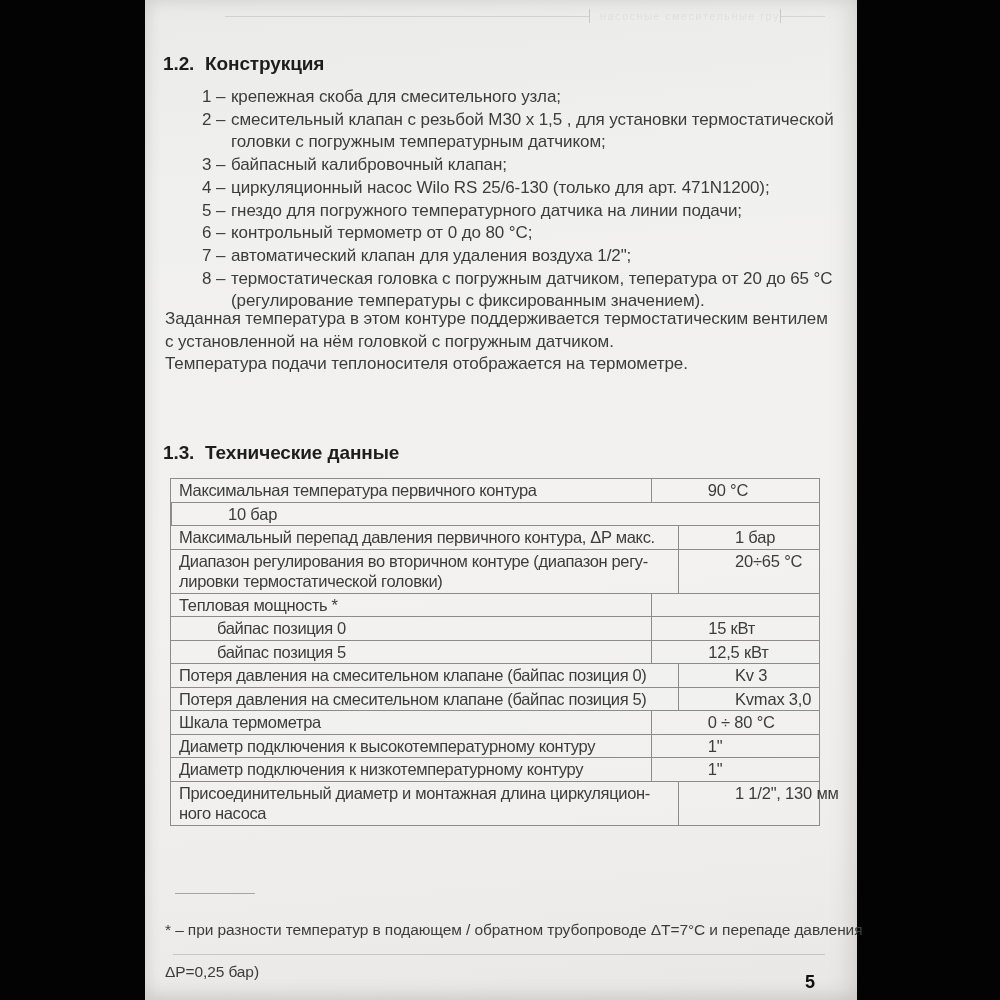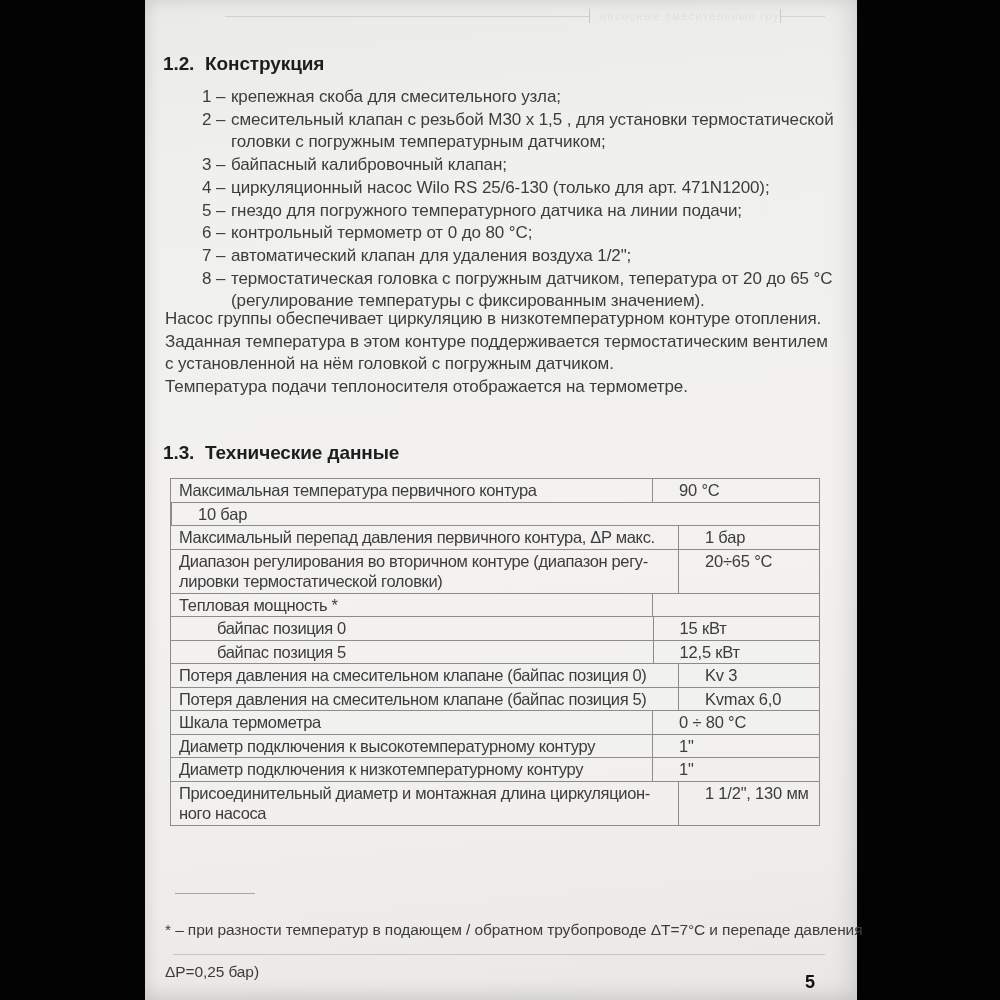--- a/index.html
+++ b/index.html
@@ -48,21 +48,21 @@
   .paras{position:absolute;top:308px;left:20px;font-size:17px;line-height:22.7px;letter-spacing:-0.1px;}
   .p-line{white-space:nowrap;}
   
   .ttable{position:absolute;top:478px;left:25px;width:650px;border:1px solid #8c8c8c;box-sizing:border-box;background:rgba(255,255,255,0.12);}
   .trow{display:flex;border-top:1px solid #8c8c8c;gap:32px;}
   .trow:first-child{border-top:none;}
   .tlabel{width:475px;box-sizing:border-box;padding:1px 4px 1px 8px;font-size:16.5px;line-height:20.5px;letter-spacing:-0.35px;}
   .trow.indent .tlabel{padding-left:46px;}
   .tl{white-space:nowrap;}
   .tl:empty{display:none;}
-  .tval{width:175px;box-sizing:border-box;border-left:1px solid #8c8c8c;padding:1px 4px 1px 26px;font-size:16.5px;line-height:20.5px;letter-spacing:-0.2px;white-space:nowrap;}
+  .tval{width:175px;box-sizing:border-box;border-left:1px solid #8c8c8c;padding:1px 4px 1px 56px;font-size:16.5px;line-height:20.5px;letter-spacing:-0.2px;white-space:nowrap;}
   
   .fn-rule{position:absolute;top:893px;left:30px;width:80px;height:1px;background:#a7a6a4;}
   .footnote{position:absolute;top:901px;left:20px;font-size:15.5px;line-height:25.5px;letter-spacing:-0.1px;color:#3c3c3c;}
   .fn-line{white-space:nowrap;margin-top:16px;}
   .bottom-rule{position:absolute;top:954px;left:28px;width:652px;height:1px;background:#c7c6c4;}
   .page-number{position:absolute;top:972px;left:660px;font-size:18px;font-weight:700;color:#101010;}
 </style>
 </head>
 <body>
 
@@ -110,21 +110,20 @@
         <div class="li-line">автоматический клапан для удаления воздуха 1/2";</div>
       </div>
     <div class="li">
         <span class="li-marker">8 –</span>
         <div class="li-line">термостатическая головка с погружным датчиком, тепература от 20 до 65 °С</div>
         <div class="li-line">(регулирование температуры с фиксированным значением).</div>
       </div>
   </div>
 
   <div class="paras">
-    <div class="p-line">Насос группы обеспечивает циркуляцию в низкотемпературном контуре отопления.</div>
     <div class="p-line">Заданная температура в этом контуре поддерживается термостатическим вентилем</div>
     <div class="p-line">с установленной на нём головкой с погружным датчиком.</div>
     <div class="p-line">Температура подачи теплоносителя отображается на термометре.</div>
   </div>
 
   <div class="sec-head sec-13"><span class="sec-num">1.3.</span><span class="sec-title">Технические данные</span></div>
 
   <div class="ttable">
     <div class="trow">
         <div class="tlabel">
@@ -169,21 +168,21 @@
     <div class="trow">
         <div class="tlabel">
           <div class="tl">Потеря давления на смесительном клапане (байпас позиция 0)</div>
         </div>
         <div class="tval">Kv 3</div>
       </div>
     <div class="trow">
         <div class="tlabel">
           <div class="tl">Потеря давления на смесительном клапане (байпас позиция 5)</div>
         </div>
-        <div class="tval">Kvmax 6,0</div>
+        <div class="tval">Kvmax 3,0</div>
       </div>
     <div class="trow">
         <div class="tlabel">
           <div class="tl">Шкала термометра</div>
         </div>
         <div class="tval">0 ÷ 80 °С</div>
       </div>
     <div class="trow">
         <div class="tlabel">
           <div class="tl">Диаметр подключения к высокотемпературному контуру</div>

